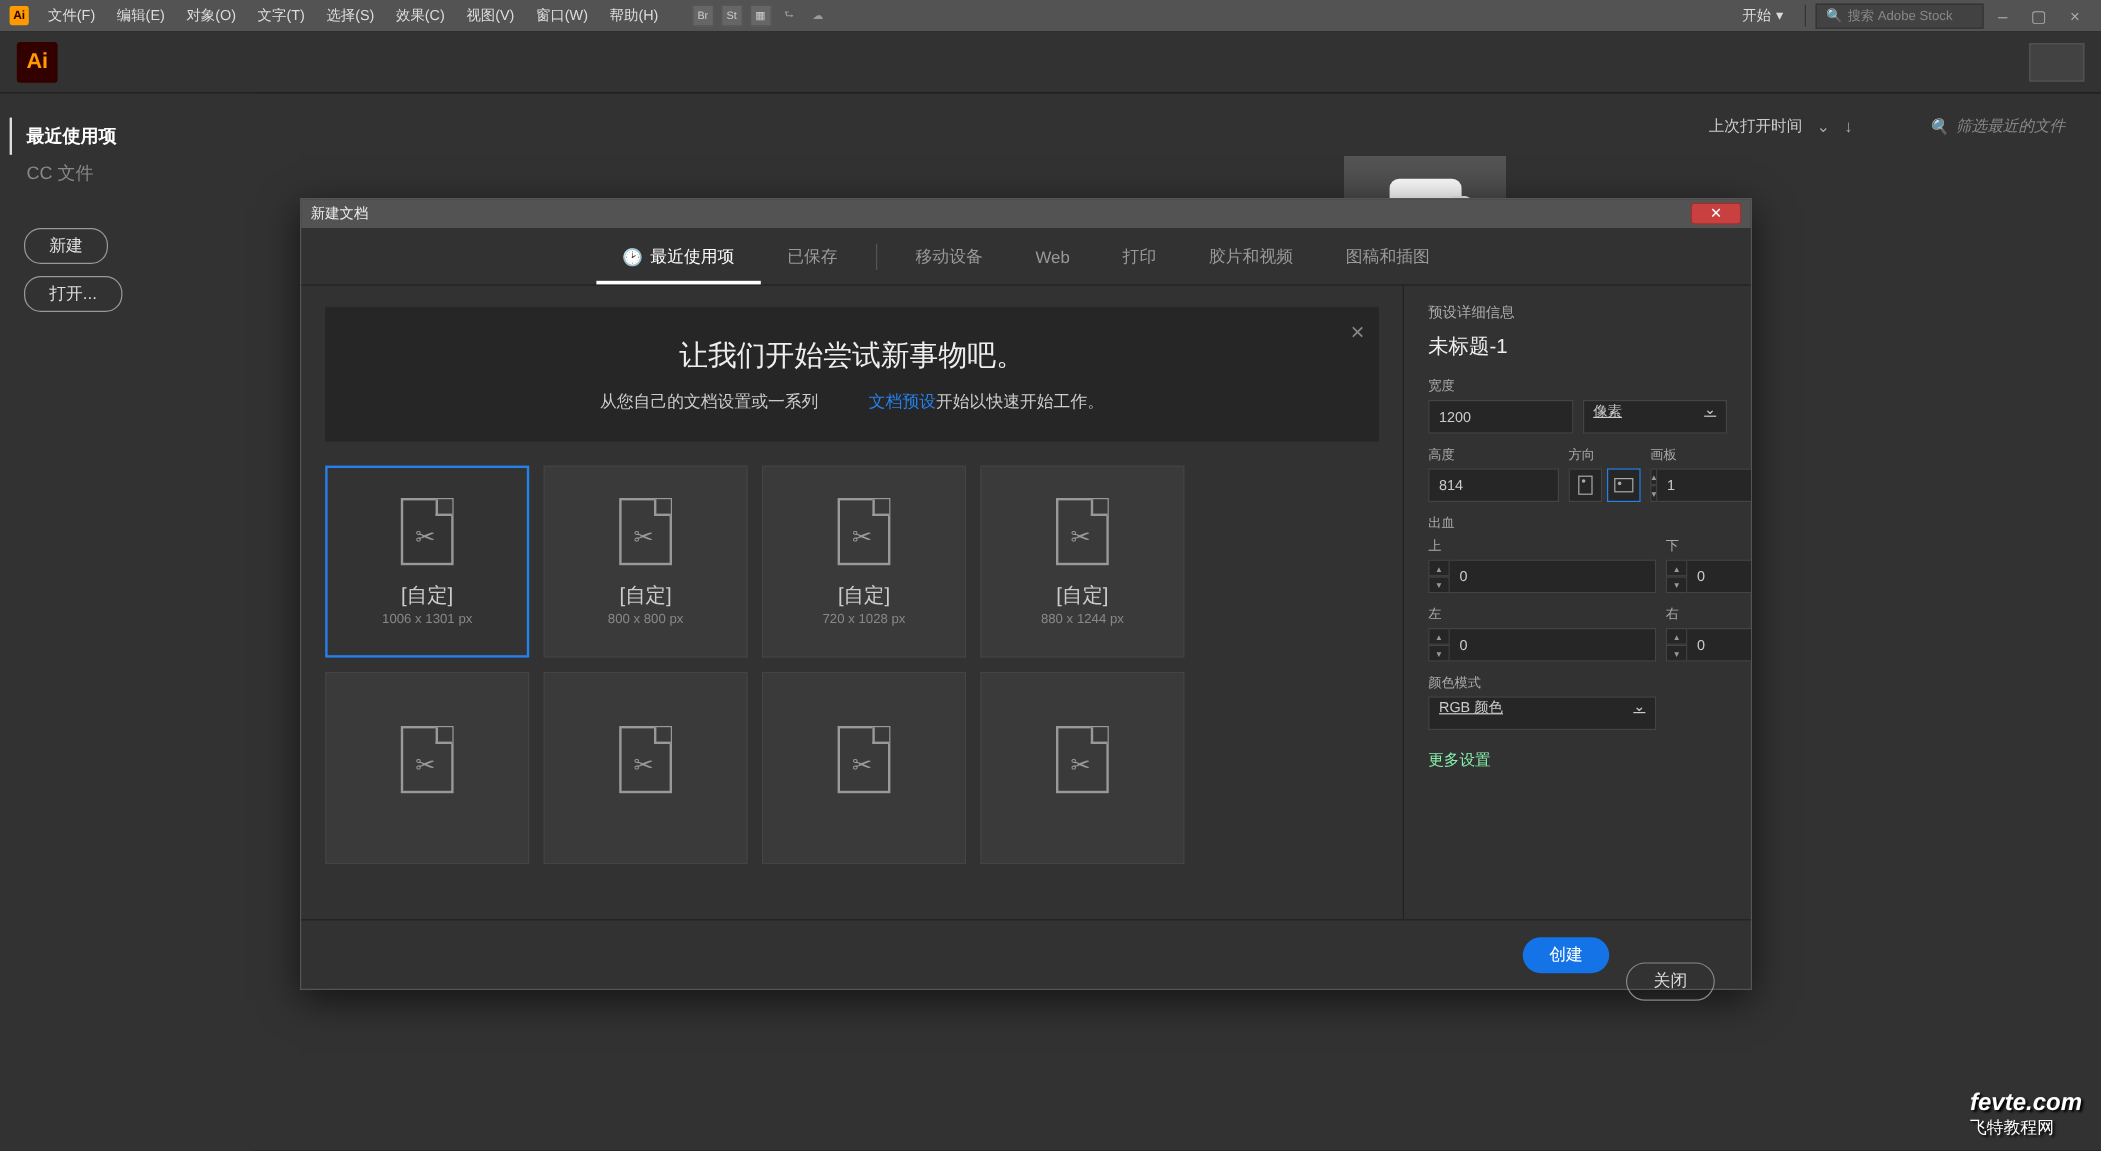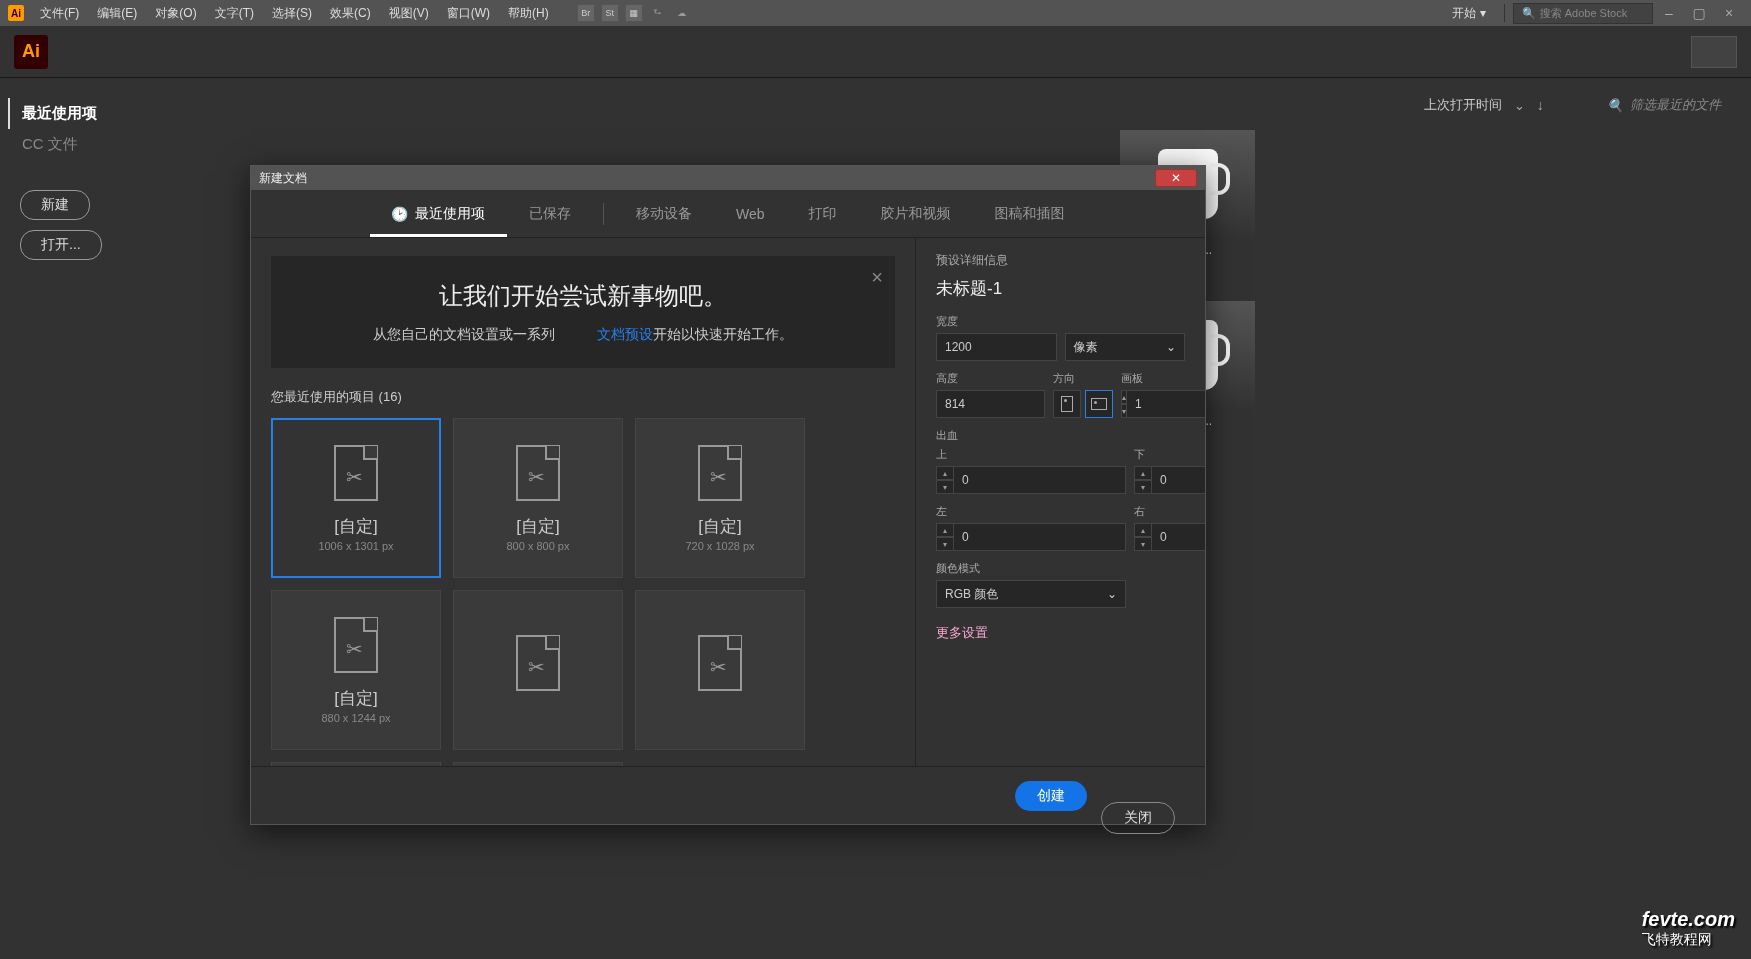--- a/index.html
+++ b/index.html
@@ -28,21 +28,21 @@
 .topbar-line .filter-search { color: #888; font-style: italic; font-size: 13px; display: flex; align-items: center; gap: 6px; }
 .tiles { display: flex; flex-wrap: wrap; gap: 22px; }
 .tile { width: 135px; }
 .tile .thumb { width: 135px; height: 108px; background: linear-gradient(#555,#333); display:flex;align-items:center;justify-content:center;overflow:hidden;}
 .tile .thumb .cup { width:60px;height:70px;background:#f8f8f8;border-radius:8px 8px 14px 14px;position:relative;}
 .tile .thumb .cup::after{content:'';position:absolute;right:-12px;top:14px;width:16px;height:24px;border:4px solid #f0f0f0;border-left:none;border-radius:0 12px 12px 0;}
 .tile .thumb .cup::before{content:attr(data-label);position:absolute;top:28px;left:0;right:0;text-align:center;font-size:10px;color:#333;}
 .tile .fname { font-size: 12px; color: #ddd; margin-top:4px; white-space: nowrap; overflow: hidden; text-overflow: ellipsis; }
 .tile .ftime { font-size: 11px; color: #888; }
 
-.dialog { position: absolute; left: 250px; top: 165px; width: 956px; height: 660px; background: #323232; border: 1px solid #555; box-shadow: 0 8px 30px rgba(0,0,0,0.6); display: flex; flex-direction: column; }
+.dialog { position: absolute; left: 250px; top: 165px; width: 1210px; height: 660px; background: #323232; border: 1px solid #555; box-shadow: 0 8px 30px rgba(0,0,0,0.6); display: flex; flex-direction: column; }
 .dialog .titlebar { height: 24px; background: #535353; display: flex; align-items: center; padding: 0 8px; font-size: 12px; color: #eee; }
 .dialog .titlebar .spacer { flex: 1; }
 .dialog .titlebar .close-x { width: 42px; height: 18px; background: #c94040; border-radius: 3px; display: flex; align-items: center; justify-content: center; color: #fff; font-size: 12px; cursor: pointer; border:1px solid #a03030;}
 .dialog .tabs { height: 48px; display: flex; align-items: center; justify-content: center; border-bottom: 1px solid #222; }
 .dialog .tab { padding: 14px 22px; font-size: 14px; color: #999; cursor: pointer; display: flex; align-items: center; gap: 6px; }
 .dialog .tab.active { color: #fff; border-bottom: 3px solid #fff; padding-bottom: 11px; }
 .dialog .sep { width: 1px; height: 22px; background: #555; margin: 0 10px; }
 .dialog .body { flex: 1; display: flex; overflow: hidden; }
 .dialog .left { flex: 1; padding: 18px 20px; overflow: hidden; display: flex; flex-direction: column; }
 .dialog .right { width: 290px; border-left: 1px solid #222; padding: 14px 20px; overflow-y:auto;}
@@ -60,21 +60,21 @@
 .preset .picon .tools { position: absolute; left: 10px; top: 18px; font-size: 20px; color: #999; }
 .preset .pname { font-size: 17px; color: #ccc; }
 .preset .pdim { font-size: 11px; color: #888; margin-top: 2px; }
 
 .right .sect-title { font-size: 12px; color: #aaa; margin-bottom: 8px; }
 .right .doc-title { font-size: 17px; color: #eee; margin-bottom: 14px; }
 .right .lbl { font-size: 11px; color: #aaa; margin-bottom: 4px; display: block; }
 .right .row { display: flex; gap: 8px; margin-bottom: 10px; align-items: flex-end; }
 .right .col { flex: 1; }
 .right input[type=text].fld, .right .sel { width: 100%; height: 28px; background: #262626; border: 1px solid #444; color: #ccc; padding: 0 8px; font-size: 12px; }
-.right .sel { display: flex; align-items: center; justify-content: space-between; cursor: pointer; }
+.right .sel { display: flex; align-items: flex-start; justify-content: space-between; cursor: pointer; text-decoration: underline; }
 .right .spin { display: flex; }
 .right .spin .arrows { width: 18px; display: flex; flex-direction: column; }
 .right .spin .arrows span { height: 14px; background: #262626; border: 1px solid #444; font-size: 8px; color: #999; display: flex; align-items: center; justify-content: center; cursor: pointer; }
 .right .spin input { flex: 1; height: 28px; background: #262626; border: 1px solid #444; border-left: none; color: #ccc; padding: 0 8px; font-size: 12px; }
 .right .orient { display: flex; gap: 4px; }
 .right .orient .ob { width: 28px; height: 28px; background: #262626; border: 1px solid #444; display: flex; align-items: center; justify-content: center; cursor: pointer; }
 .right .orient .ob.active { border-color: #2680eb; }
 .right .orient .ob .pg { width: 12px; height: 16px; border: 1px solid #aaa; position:relative;}
 .right .orient .ob .pg.l { width: 16px; height: 12px; }
 .right .orient .ob .pg::after{content:'';position:absolute;left:2px;top:2px;width:3px;height:3px;background:#aaa;border-radius:50%;}
@@ -189,21 +189,20 @@
   </div>
   <div class="body">
     <div class="left">
       <div class="hero">
         <div class="close">×</div>
         <h1>让我们开始尝试新事物吧。</h1>
         <p>
           <span>从您自己的文档设置或一系列</span><span class="link">文档预设</span><span>开始以快速开始工作。</span>
         </p>
       </div>
-      <div class="section-label">您最近使用的项目 (16)</div>
       <div class="presets" id="presets">
           <div class="preset selected">
             <div class="picon">
               <span class="tools">✂</span>
             </div>
             <div class="pname">[自定]</div>
             <div class="pdim">1006 x 1301 px</div>
           </div>
           <div class="preset">
             <div class="picon">
@@ -340,21 +339,21 @@
         </div>
 
       </div>
 
       <span class="lbl">颜色模式</span>
       <div class="sel" style="width:190px;margin-bottom:16px">
           <span>RGB 颜色</span>
           <span>⌄</span>
         </div>
 
-      <div style="font-size:13px;color:#f9a8d4;cursor:pointer">更多设置</div>
+      <div style="font-size:13px;color:#86efac;cursor:pointer">更多设置</div>
     </div>
   </div>
   <div class="footer">
     <div class="btn primary">创建</div>
     <div class="btn secondary">关闭</div>
   </div>
 </div>
 
 <div class="watermark">
   <span>fevte.com</span>

